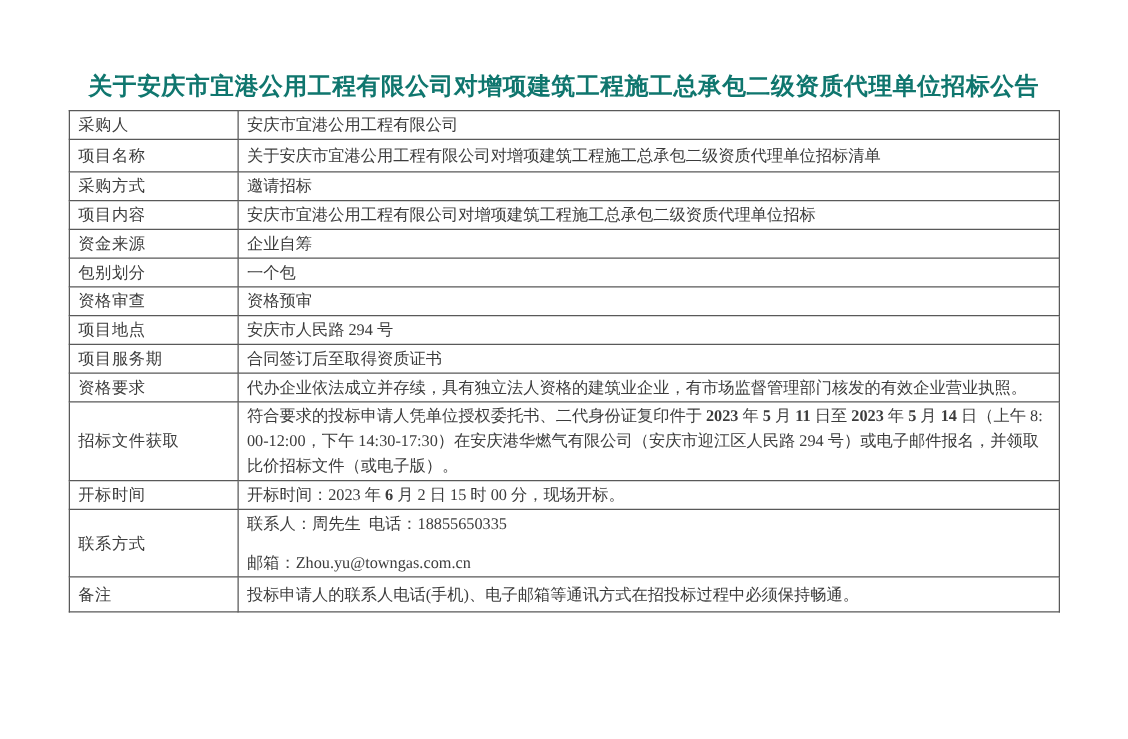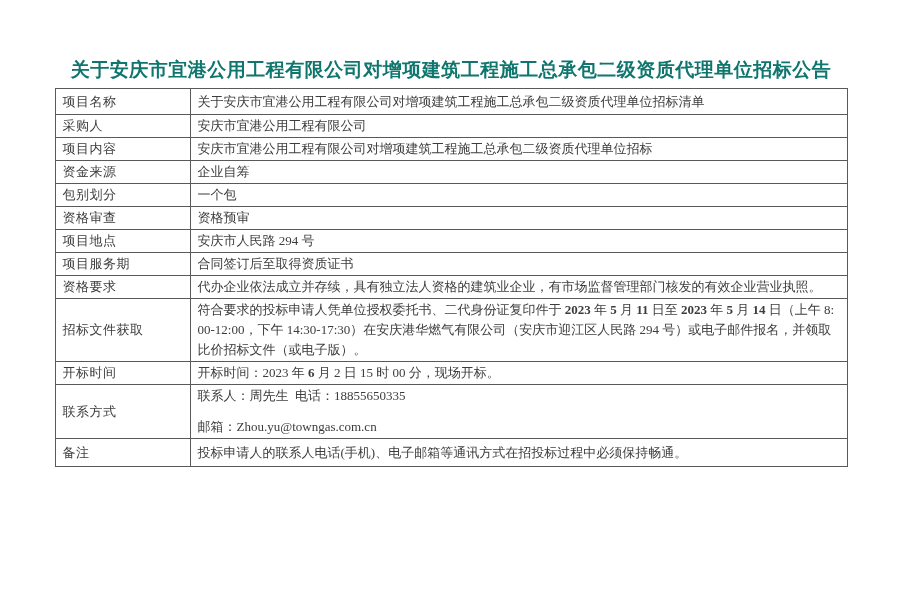--- a/index.html
+++ b/index.html
@@ -53,30 +53,36 @@
   .seg.u { text-underline-offset: 3px; }
 </style>
 </head>
 <body>
 
 <div class="page">
   <div class="doc-title">关于安庆市宜港公用工程有限公司对增项建筑工程施工总承包二级资质代理单位招标公告</div>
 
   <table class="announcement">
     <tbody>
+        <tr style="height: 21px;">
+          <th>采购人</th>
+          <td>
+            <div class="cell-line"><span class="seg">安庆市宜港公用工程有限公司</span></div>
+          </td>
+        </tr>
         <tr style="height: 26px;">
           <th>项目名称</th>
           <td>
             <div class="cell-line"><span class="seg">关于安庆市宜港公用工程有限公司对增项建筑工程施工总承包二级资质代理单位招标清单</span></div>
           </td>
         </tr>
-        <tr style="height: 21px;">
-          <th>采购人</th>
+        <tr style="height: 22px;">
+          <th>采购方式</th>
           <td>
-            <div class="cell-line"><span class="seg">安庆市宜港公用工程有限公司</span></div>
+            <div class="cell-line"><span class="seg">邀请招标</span></div>
           </td>
         </tr>
         <tr style="height: 22px;">
           <th>项目内容</th>
           <td>
             <div class="cell-line"><span class="seg">安庆市宜港公用工程有限公司对增项建筑工程施工总承包二级资质代理单位招标</span></div>
           </td>
         </tr>
         <tr style="height: 22px;">
           <th>资金来源</th>

